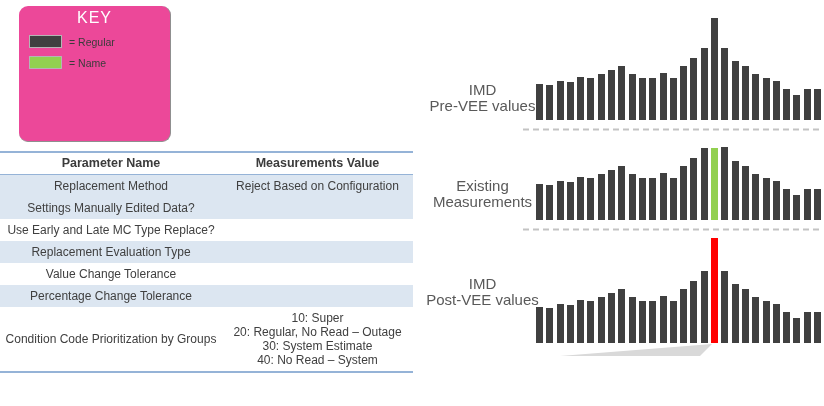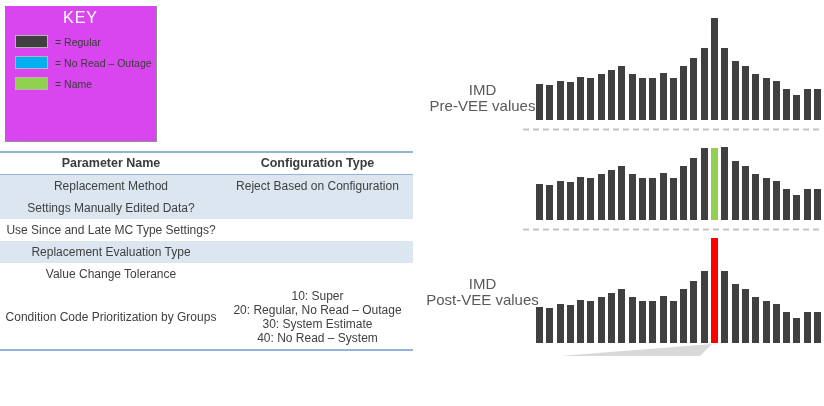--- a/index.html
+++ b/index.html
@@ -3,23 +3,24 @@
 <meta charset="utf-8">
 <style>
   html,body { margin:0; padding:0; background:#fff; }
   .stage {
     position:relative; width:824px; height:406px; background:#ffffff;
     font-family:"Liberation Sans", sans-serif; overflow:hidden;
   }
 
   
   .key {
-    position:absolute; left:5px; top:6px; width:152px; height:136px;
-    background:#d946ef; border-right:1px solid #8f8f8f; border-bottom:1px solid #8f8f8f;
+    position:absolute; left:19px; top:6px; width:152px; height:136px;
+    background:#ec4899; border-right:1px solid #8f8f8f; border-bottom:1px solid #8f8f8f;
     box-sizing:border-box;
+    border-radius:9px;
   }
   .key-title { text-align:center; color:#ffffff; font-size:16px; letter-spacing:1px; margin-top:3px; }
   .key-item { display:flex; align-items:center; margin:8px 0 0 10px; height:13px; }
   .swatch { width:33px; height:13px; margin-right:7px; box-sizing:border-box; border:1px solid #b5b5b5; flex:none; }
   .key-label { font-size:10.5px; color:#3b3b3b; white-space:nowrap; }
 
   
   .ptable {
     position:absolute; left:0; top:151px; width:413px;
     border-collapse:collapse; table-layout:fixed;
@@ -60,75 +61,77 @@
 </head>
 <body>
 
 <div class="stage">
 
   <div class="key">
     <div class="key-title">KEY</div>
     <div class="key-item">
       <span class="swatch" style="background: rgb(64, 64, 64);"></span>
       <span class="key-label">= Regular</span>
-    </div>
-    <div class="key-item">
-      <span class="swatch" style="background: rgb(0, 176, 240);"></span>
-      <span class="key-label">= No Read – Outage</span>
     </div>
     <div class="key-item">
       <span class="swatch" style="background: rgb(146, 208, 80);"></span>
       <span class="key-label">= Name</span>
     </div>
   </div>
 
   <table class="ptable">
     <colgroup>
         <col class="col-param">
         <col class="col-value">
       </colgroup>
     <thead>
       <tr>
         <th>Parameter Name</th>
-        <th>Configuration Type</th>
+        <th>Measurements Value</th>
       </tr>
     </thead>
     <tbody>
       <tr class="shaded">
         <td>Replacement Method</td>
         <td>Reject Based on Configuration</td>
       </tr>
       <tr class="shaded">
         <td>Settings Manually Edited Data?</td>
         <td></td>
       </tr>
       <tr>
-        <td>Use Since and Late MC Type Settings?</td>
+        <td>Use Early and Late MC Type Replace?</td>
         <td></td>
       </tr>
       <tr class="shaded">
         <td>Replacement Evaluation Type</td>
         <td></td>
       </tr>
       <tr>
         <td>Value Change Tolerance</td>
+        <td></td>
+      </tr>
+      <tr class="shaded">
+        <td>Percentage Change Tolerance</td>
         <td></td>
       </tr>
       <tr>
         <td>Condition Code Prioritization by Groups</td>
         <td class="multiline">10: Super
 20: Regular, No Read – Outage
 30: System Estimate
 40: No Read – System</td>
       </tr>
     </tbody>
   </table>
 
   <div class="chart-label" style="top:82px">IMD
 Pre-VEE values</div>
+  <div class="chart-label" style="top:178px">Existing
+Measurements</div>
   <div class="chart-label" style="top:276px">IMD
 Post-VEE values</div>
 
   <div class="chart" style="top:18px;  height:102px;">
       <div class="bar" style="height: 36px; background: rgb(64, 64, 64);"></div>
       <div class="bar" style="height: 35px; background: rgb(64, 64, 64);"></div>
       <div class="bar" style="height: 39px; background: rgb(64, 64, 64);"></div>
       <div class="bar" style="height: 38px; background: rgb(64, 64, 64);"></div>
       <div class="bar" style="height: 43px; background: rgb(64, 64, 64);"></div>
       <div class="bar" style="height: 42px; background: rgb(64, 64, 64);"></div>

